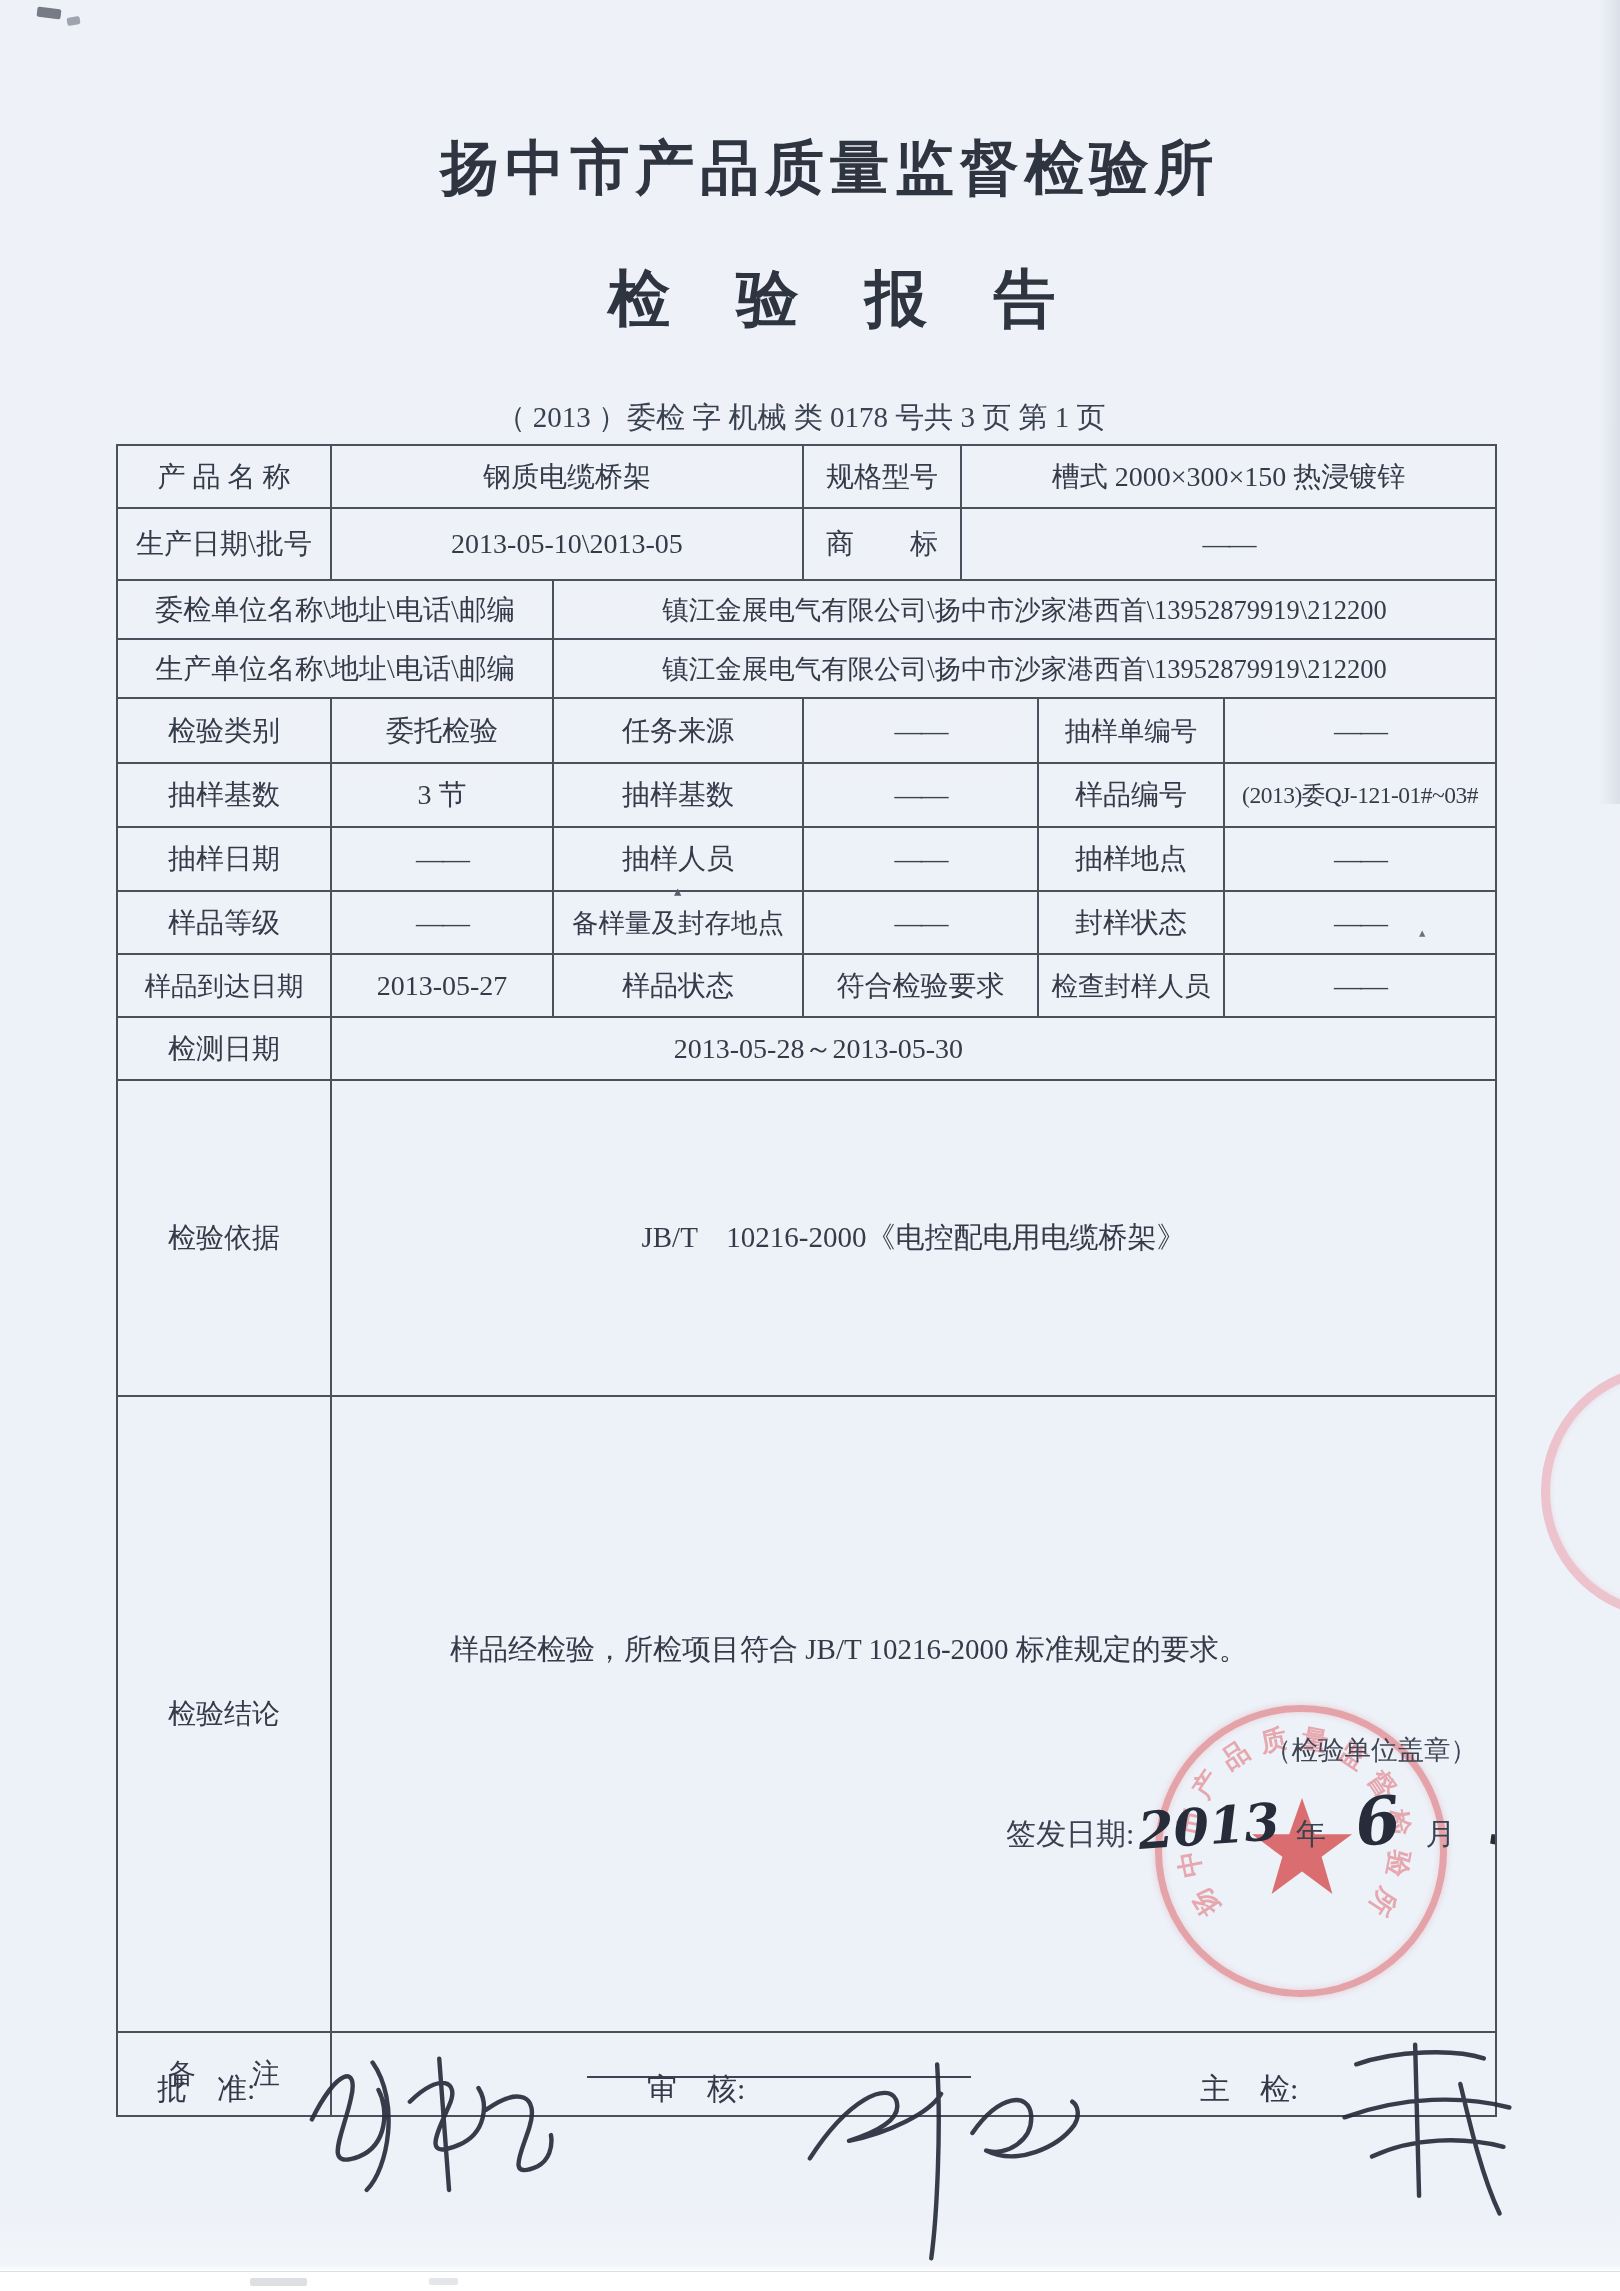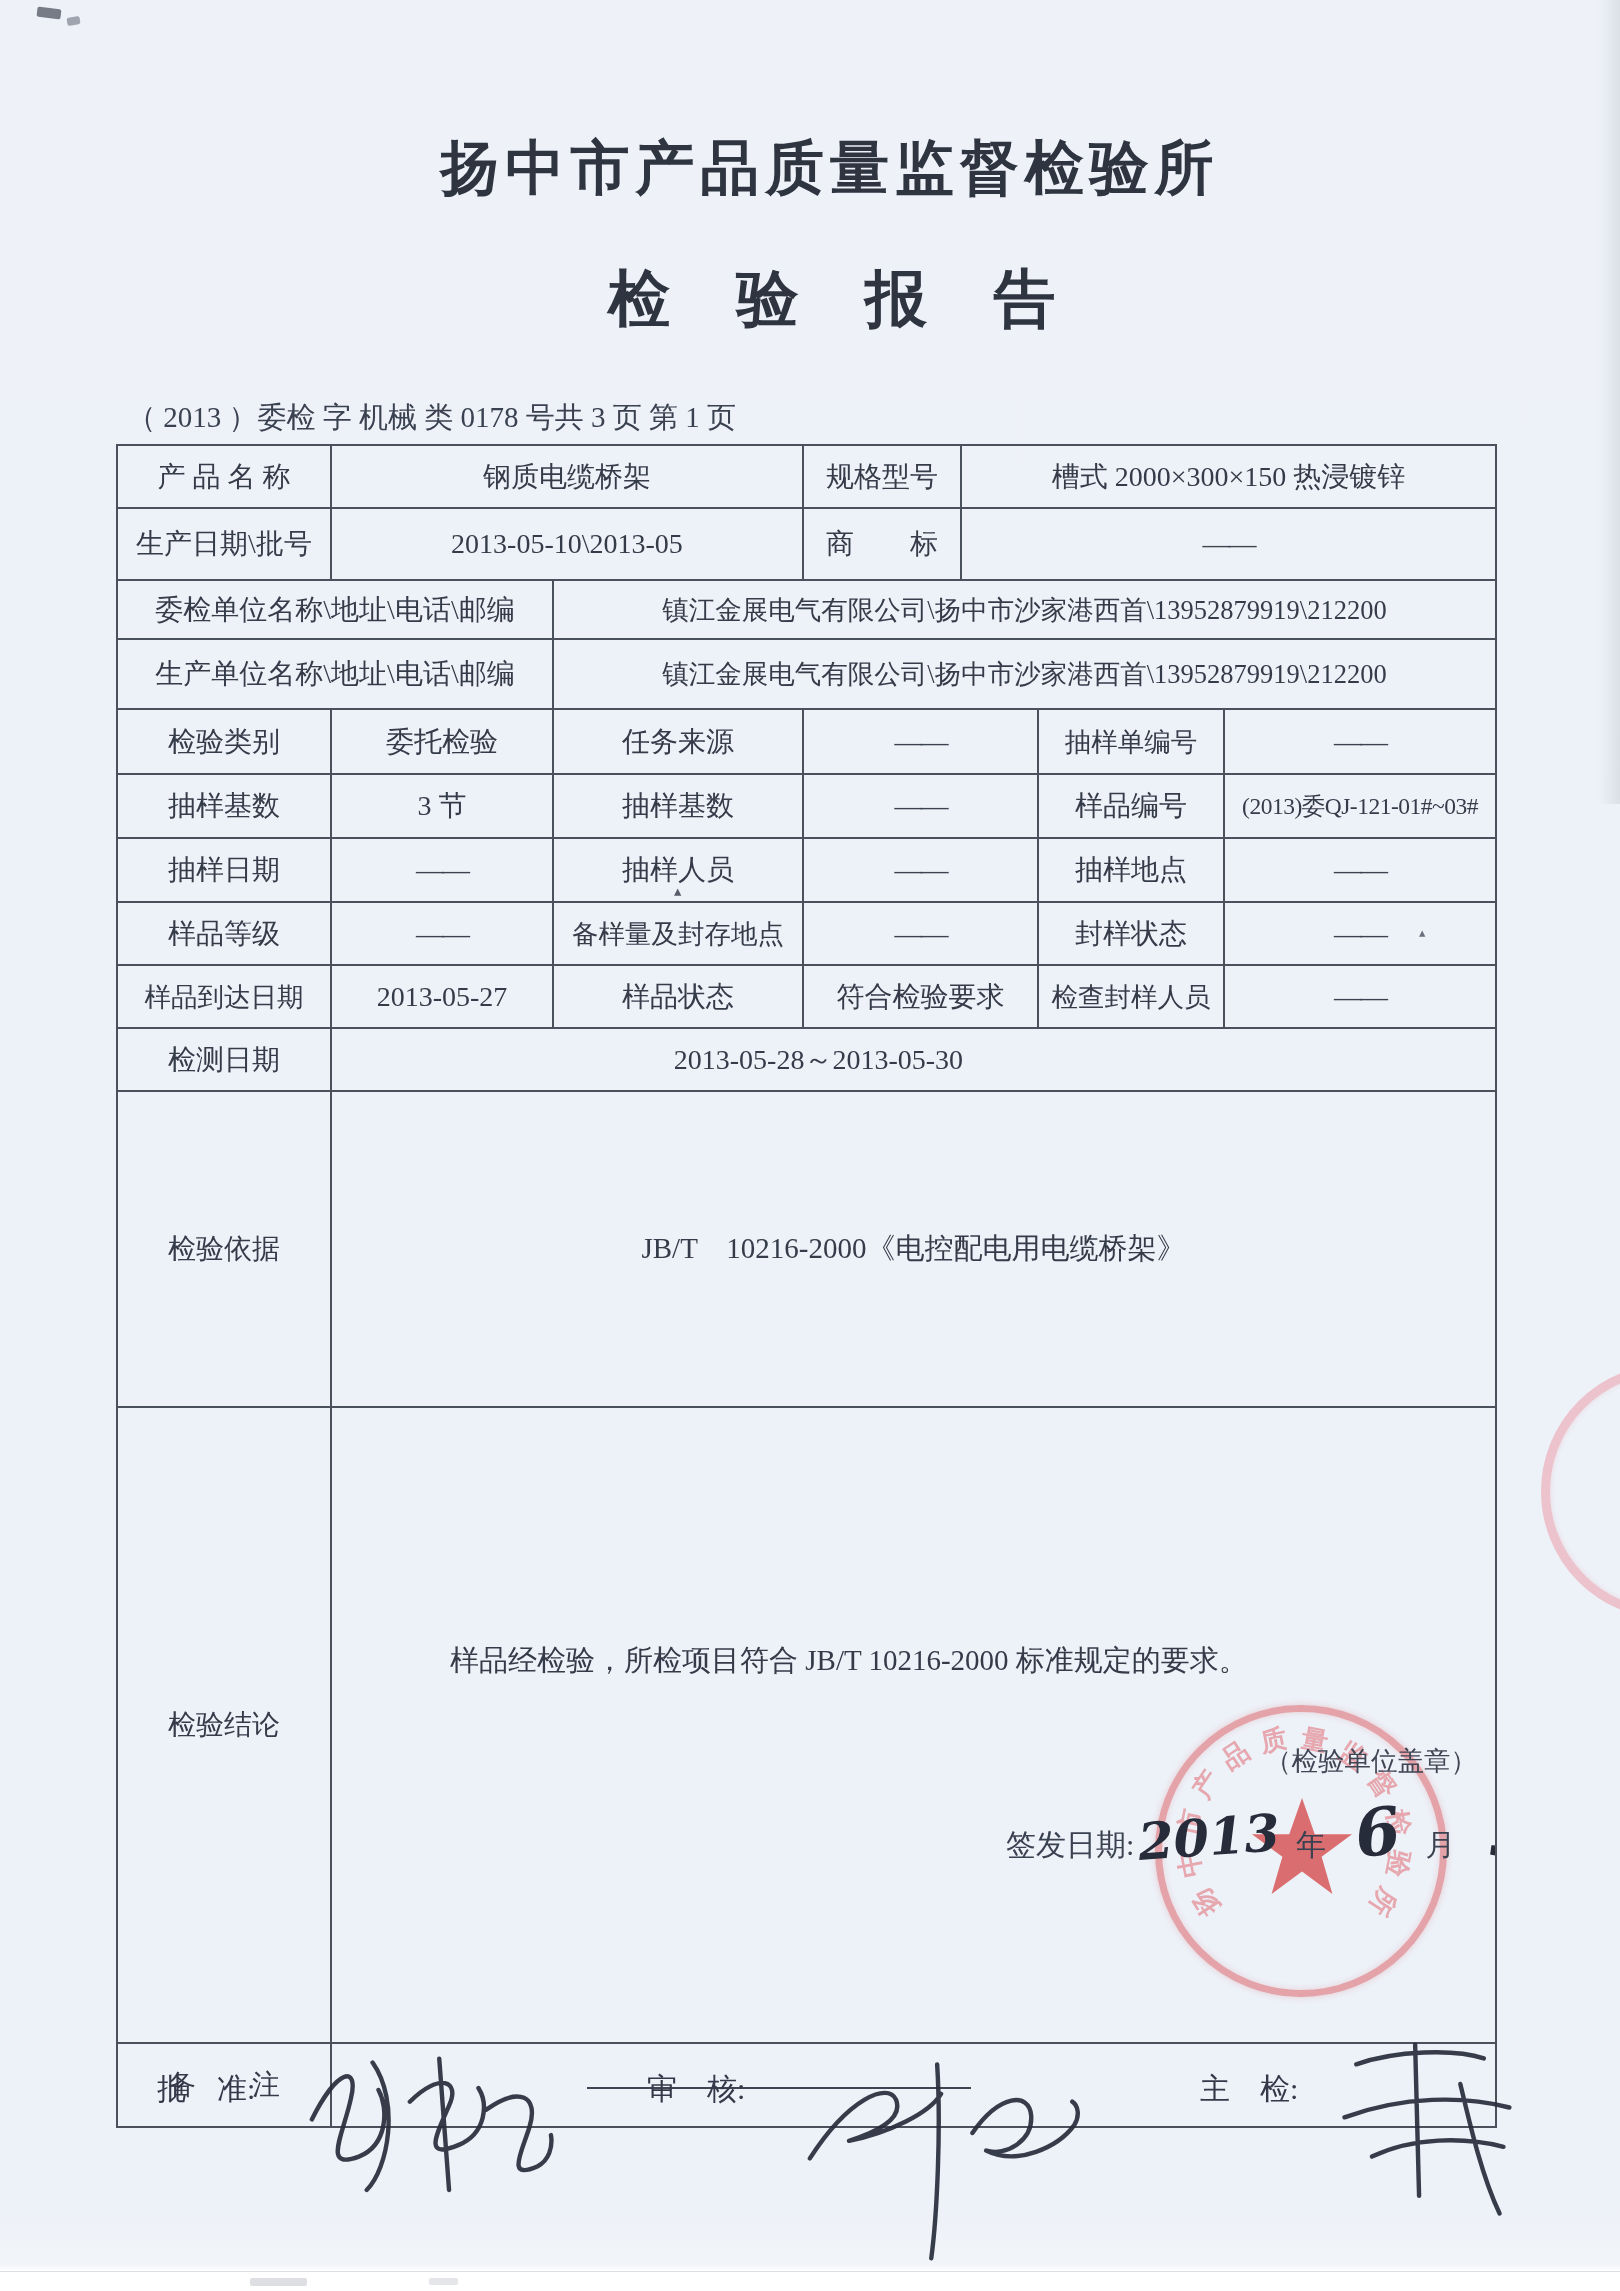--- a/index.html
+++ b/index.html
@@ -15,35 +15,35 @@
     padding-left:40px; text-align:center; font-size:59px; font-weight:bold;
     letter-spacing:5.9px; color:#2e3440;
   }
   .report-title{
     position:absolute; top:257px; left:0; width:1620px; box-sizing:border-box;
     padding-left:69px; text-align:center; font-size:62px; font-weight:bold;
     letter-spacing:25.5px; color:#2e3440;
   }
   .doc-line{
     position:absolute; top:398px; left:127px; width:1348px;
-    display:flex; justify-content:flex-start; align-items:baseline;
+    display:flex; justify-content:center; align-items:baseline;
     font-size:29px; color:#3a4150;
   }
   
   table.report{
     position:absolute; left:116px; top:444px;
     border-collapse:collapse; table-layout:fixed; width:1379px;
     font-size:28px; color:#353b49;
   }
   table.report{border:2.9px solid #3f4450;}
   table.report td{
     border:2px solid #4a505c; text-align:center; vertical-align:middle;
     padding:0 5.9px; overflow:hidden;
   }
-  tr.h1{height:63px;} tr.h2{height:72px;} tr.h3{height:59px;} tr.h4{height:70px;padding-left:42px;}
+  tr.h1{height:63px;} tr.h2{height:72px;} tr.h3{height:59px;} tr.h4{height:59px;padding-left:42px;}
   tr.h5{height:65px;} tr.h6{height:64px;} tr.h7{height:64px;} tr.h8{height:63px;border-radius:25px;}
   tr.h9{height:63px;padding-left:36px;} tr.h10{height:63px;} tr.h11{height:316px;} tr.h12{height:636px;margin-top:20px;}
   tr.h13{height:84px;}
   td.left{text-align:left; padding-left:17.6px;}
   td.small{font-size:23.5px; letter-spacing:-0.5px;}
   td.snug{font-size:26.5px;}
   .dash{letter-spacing:-2px; color:#3c4250;}
   
   td.basis-value{text-align:left; padding-left:128px; font-size:29px;}
   

